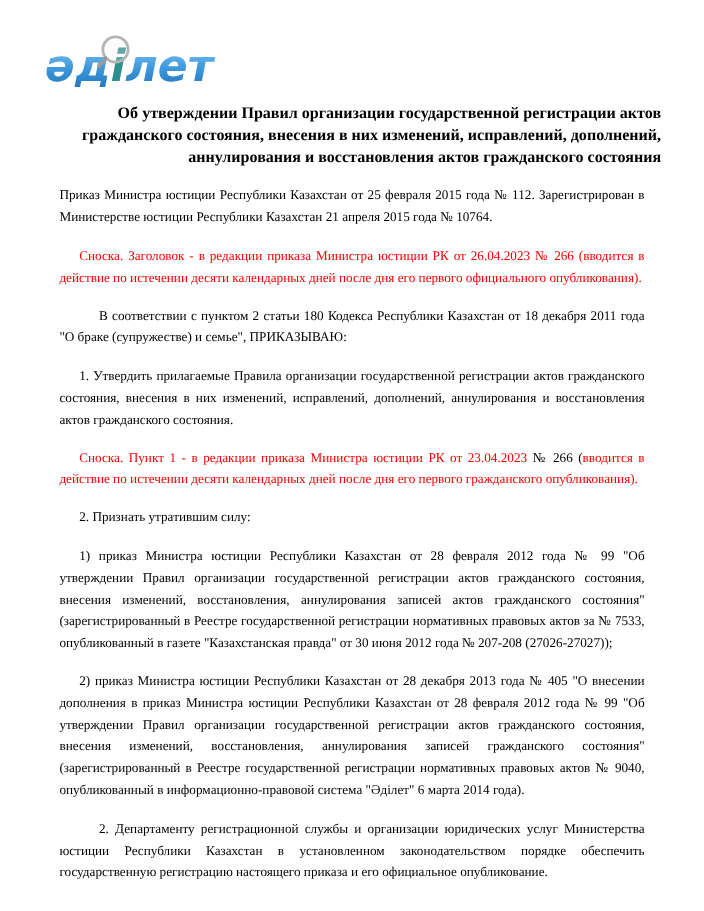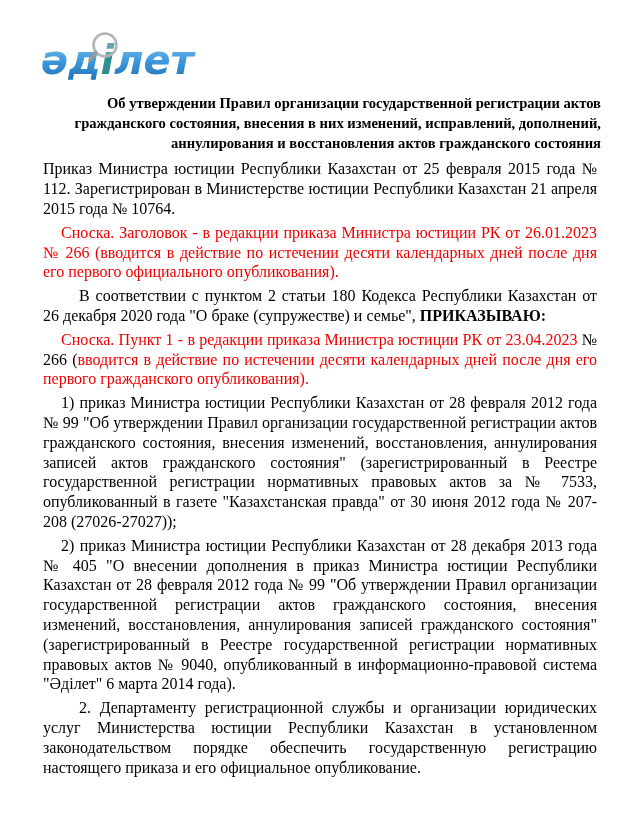--- a/index.html
+++ b/index.html
@@ -24,30 +24,30 @@
     height: 54px;
   }
   .doc-title {
     font-size: 14.6px;
     line-height: 19.8px;
     font-weight: bold;
     margin: 10px 0 6px 0;
     text-align: right;
   }
   .p {
-    font-size: 16px;
+    font-size: 12px;
     line-height: 19.8px;
-    margin: 4px;
+    margin: 15px;
     text-align: justify;
   }
   .ind-s { text-indent: 18px; }
   .ind-l { text-indent: 36px; }
   .red  { color: #f00000; }
   .blk  { color: #000000; }
-  .b    { font-weight: bold; }
+  .b    { font-weight: normal; }
 </style>
 </head>
 <body>
 
 <div class="page">
 
   <svg class="logo" viewBox="0 0 170 54" xmlns="http://www.w3.org/2000/svg">
     <defs>
       <linearGradient id="lg-blue" x1="0" y1="0" x2="0" y2="1">
         <stop offset="0" stop-color="#8ecdf4"></stop>
@@ -61,27 +61,29 @@
     <g>
       <circle cx="66" cy="15" r="11.5" fill="rgba(245,245,245,0.25)" stroke="#b5b5b5" stroke-width="2.6"></circle>
       <line x1="57" y1="23" x2="51" y2="30" stroke="#9a9a9a" stroke-width="3.6" stroke-linecap="round"></line>
     </g>
   </svg>
 
   <div class="doc-title">Об утверждении Правил организации государственной регистрации актов гражданского состояния, внесения в них изменений, исправлений, дополнений, аннулирования и восстановления актов гражданского состояния</div>
 
   <p class="p">Приказ Министра юстиции Республики Казахстан от 25 февраля 2015 года № 112. Зарегистрирован в Министерстве юстиции Республики Казахстан 21 апреля 2015 года № 10764.</p>
 
-  <p class="p ind-s red">Сноска. Заголовок - в редакции приказа Министра юстиции РК от 26.01.2023 № 266 (вводится в действие по истечении десяти календарных дней после дня его первого официального опубликования).</p>
+  <p class="p ind-s red">Сноска. Заголовок - в редакции приказа Министра юстиции РК от 26.04.2023 № 266 (вводится в действие по истечении десяти календарных дней после дня его первого официального опубликования).</p>
 
-  <p class="p ind-l"><span>В соответствии с пунктом 2 статьи 180 Кодекса Республики Казахстан от 26 декабря 2020 года "О браке (супружестве) и семье", </span><span class="b">ПРИКАЗЫВАЮ:</span></p>
+  <p class="p ind-l"><span>В соответствии с пунктом 2 статьи 180 Кодекса Республики Казахстан от 18 декабря 2011 года "О браке (супружестве) и семье", </span><span class="b">ПРИКАЗЫВАЮ:</span></p>
 
+  <p class="p ind-s">1. Утвердить прилагаемые Правила организации государственной регистрации актов гражданского состояния, внесения в них изменений, исправлений, дополнений, аннулирования и восстановления актов гражданского состояния.</p>
 
   <p class="p ind-s"><span class="red">Сноска. Пункт 1 - в редакции приказа Министра юстиции РК от 23.04.2023</span><span class="blk"> № 266 (</span><span class="red">вводится в действие по истечении десяти календарных дней после дня его первого гражданского опубликования).</span></p>
 
+  <p class="p ind-s">2. Признать утратившим силу:</p>
 
   <p class="p ind-s">1) приказ Министра юстиции Республики Казахстан от 28 февраля 2012 года № 99 "Об утверждении Правил организации государственной регистрации актов гражданского состояния, внесения изменений, восстановления, аннулирования записей актов гражданского состояния" (зарегистрированный в Реестре государственной регистрации нормативных правовых актов за № 7533, опубликованный в газете "Казахстанская правда" от 30 июня 2012 года № 207-208 (27026-27027));</p>
 
   <p class="p ind-s">2) приказ Министра юстиции Республики Казахстан от 28 декабря 2013 года № 405 "О внесении дополнения в приказ Министра юстиции Республики Казахстан от 28 февраля 2012 года № 99 "Об утверждении Правил организации государственной регистрации актов гражданского состояния, внесения изменений, восстановления, аннулирования записей гражданского состояния"(зарегистрированный в Реестре государственной регистрации нормативных правовых актов № 9040, опубликованный в информационно-правовой система "Әділет" 6 марта 2014 года).</p>
 
   <p class="p ind-l">2. Департаменту регистрационной службы и организации юридических услуг Министерства юстиции Республики Казахстан в установленном законодательством порядке обеспечить государственную регистрацию настоящего приказа и его официальное опубликование.</p>
 
 </div>
 
 </body></html>

